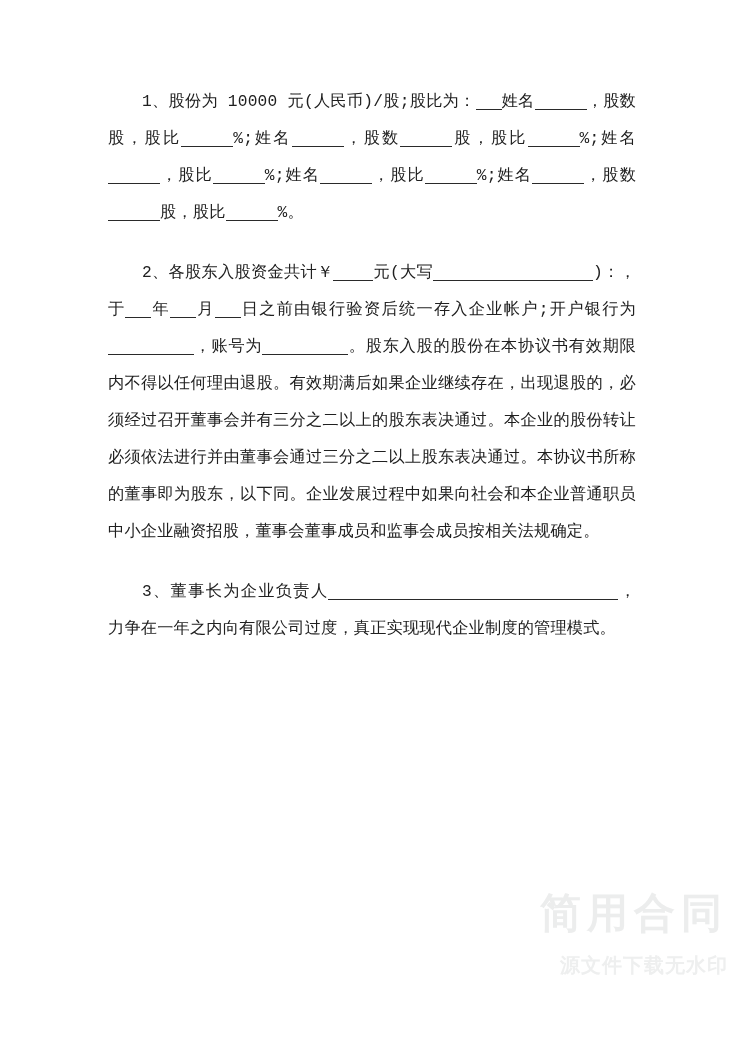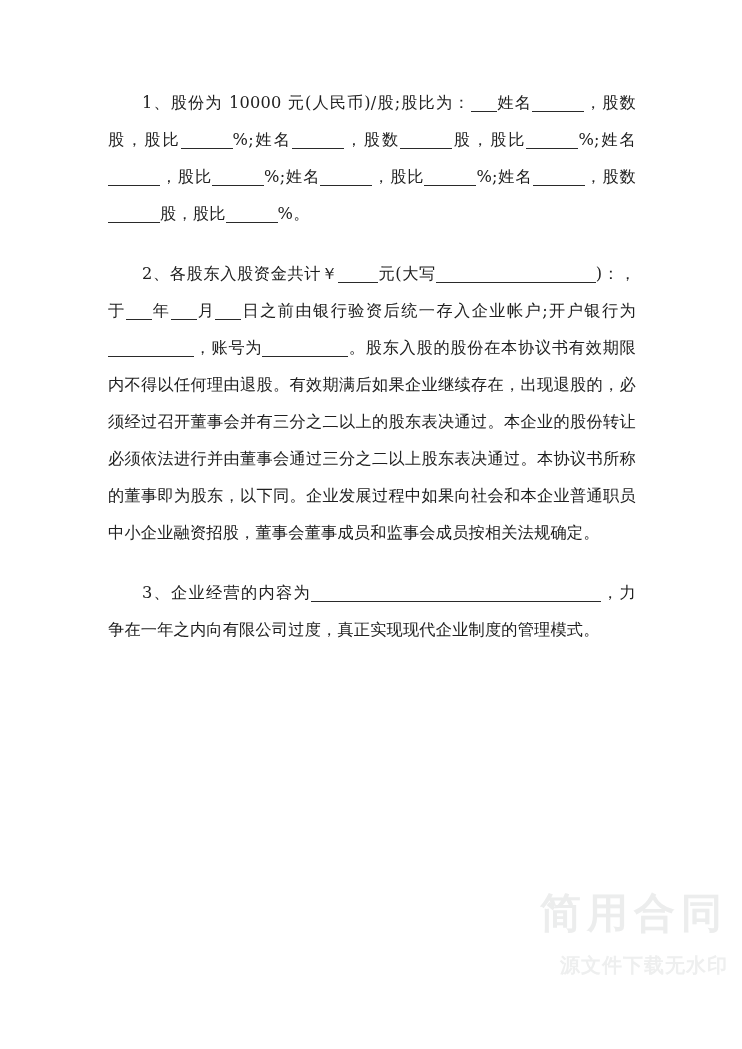--- a/index.html
+++ b/index.html
@@ -21,20 +21,21 @@
     width: 742px;
     height: 1049px;
     background: #ffffff;
   }
 
   .doc-body {
     position: absolute;
     left: 108px;
     top: 84px;
     width: 528px;
+    font-family: Liberation Mono, monospace;
   }
 
   .para {
     margin: 0 0 23px 0;
     font-size: 16.2px;
     line-height: 37px;
     color: #202020;
     text-align: justify;
     text-justify: inter-ideograph;
     letter-spacing: 0.2px;
@@ -95,21 +96,21 @@
   }
 </style>
 </head>
 <body>
 
 <div class="page">
 
   <div class="doc-body">
       <p class="para"><span class="indent"></span><span>1、</span><span>股份为 10000 元(人民币)/股;股比为：</span><span class="u u-xs"></span><span>姓名</span><span class="u u-m"></span><span>，股数 股，股比</span><span class="u u-m"></span><span>%;姓名</span><span class="u u-m"></span><span>，股数</span><span class="u u-m"></span><span>股，股比</span><span class="u u-m"></span><span>%;姓名</span><span class="u u-m"></span><span>，股比</span><span class="u u-m"></span><span>%;姓名</span><span class="u u-m"></span><span>，股比</span><span class="u u-m"></span><span>%;姓名</span><span class="u u-m"></span><span>，股数</span><span class="u u-m"></span><span>股，股比</span><span class="u u-m"></span><span>%。</span></p>
       <p class="para"><span class="indent"></span><span>2、</span><span>各股东入股资金共计￥</span><span class="u u-s"></span><span>元(大写</span><span class="u u-xxl"></span><span>)：，于</span><span class="u u-xs"></span><span>年</span><span class="u u-xs"></span><span>月</span><span class="u u-xs"></span><span>日之前由银行验资后统一存入企业帐户;开户银行为</span><span class="u u-xl"></span><span>，账号为</span><span class="u u-xl"></span><span>。股东入股的股份在本协议书有效期限内不得以任何理由退股。有效期满后如果企业继续存在，出现退股的，必须经过召开董事会并有三分之二以上的股东表决通过。本企业的股份转让必须依法进行并由董事会通过三分之二以上股东表决通过。本协议书所称的董事即为股东，以下同。企业发展过程中如果向社会和本企业普通职员中小企业融资招股，董事会董事成员和监事会成员按相关法规确定。</span></p>
-      <p class="para"><span class="indent"></span><span>3、</span><span>企业经营的内容为</span><span class="u u-full"></span><span>，力争在一年之内向有限公司过度，真正实现现代企业制度的管理模式。</span></p>
+      <p class="para"><span class="indent"></span><span>3、</span><span>董事长为企业负责人</span><span class="u u-full"></span><span>，力争在一年之内向有限公司过度，真正实现现代企业制度的管理模式。</span></p>
     </div>
 
   <div class="watermark">
     <div class="wm-logo">简用合同</div>
     <div class="wm-sub">源文件下载无水印</div>
   </div>
 
 </div>
 
 </body></html>

